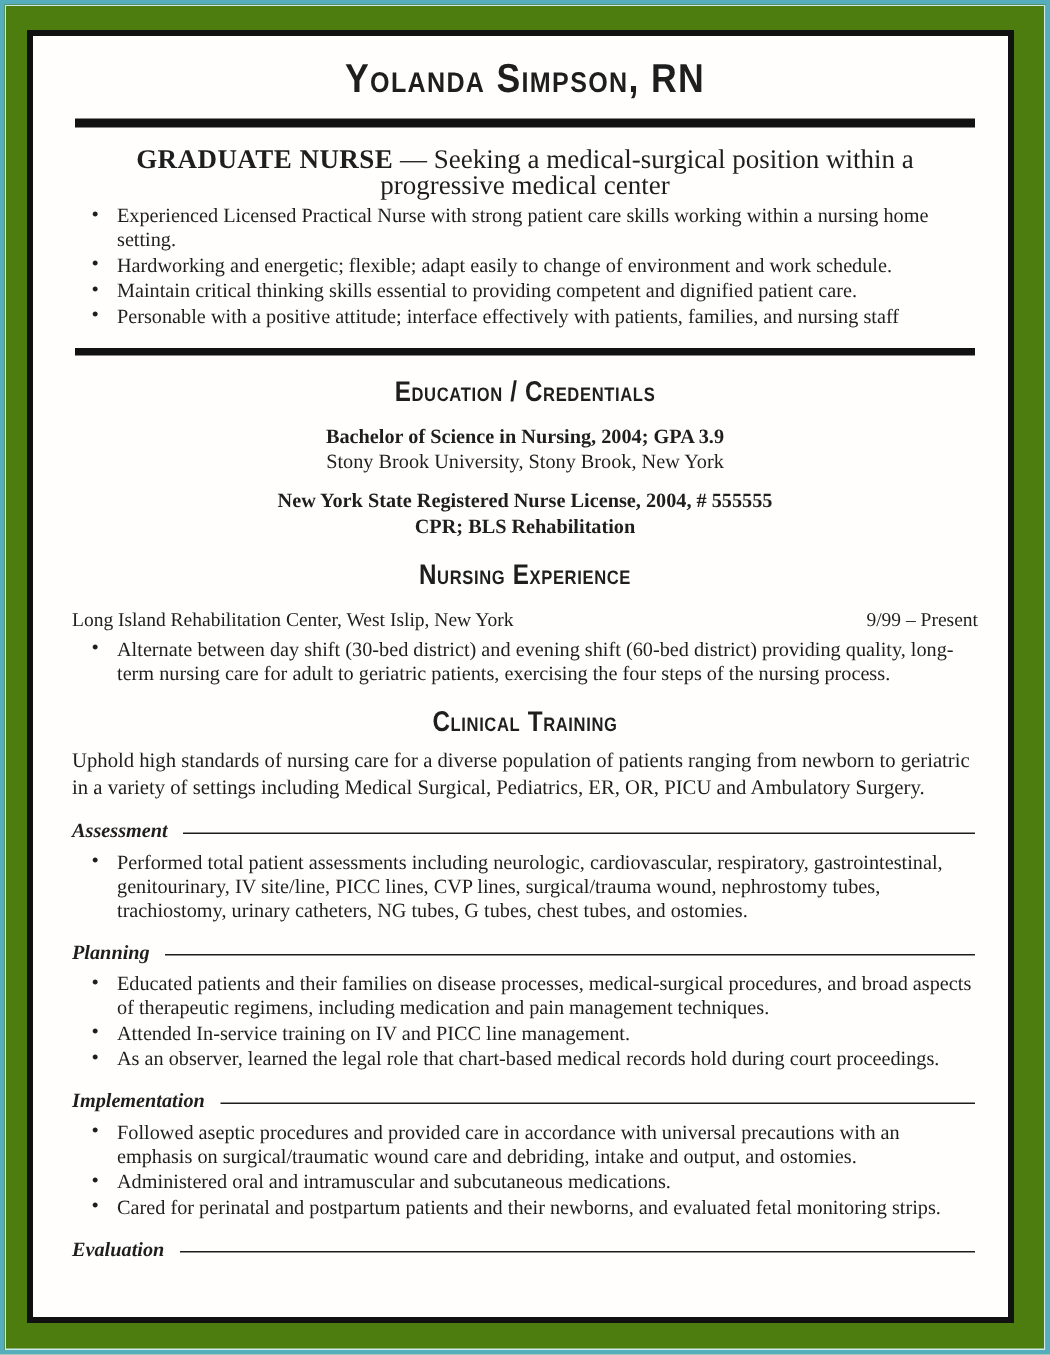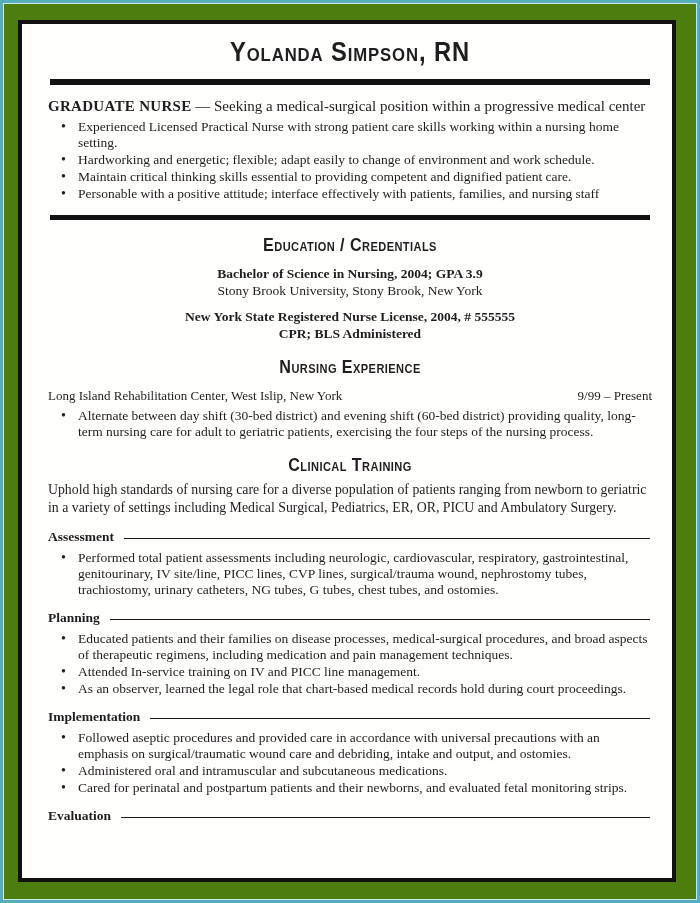--- a/index.html
+++ b/index.html
@@ -43,21 +43,22 @@
     line-height:17px;
   }
   .thick-rule{
     height:6px;
     background:#121212;
     margin:12px 2px 0 2px;
   }
   .thick-rule.second{height:5px;margin-top:13px;}
   .objective{
     margin:13px 0 0 0;
-    font-size:15px;
+    text-align:center;
+    font-size:18px;
     line-height:17px;
   }
   .objective strong{letter-spacing:0.3px;}
   h2.sec-heading{
     margin:12px 0 0 0;
     text-align:center;
     font-family:"Liberation Sans","DejaVu Sans",sans-serif;
     font-weight:bold;
     font-variant:small-caps;
     font-size:19px;
@@ -103,20 +104,21 @@
     text-align:left;
     font-size:13.8px;
     line-height:18px;
   }
   .sub-heading{
     display:flex;
     align-items:center;
     margin-top:11px;
     font-size:13.5px;
     line-height:18px;
+    font-style:italic;
   }
   .sub-heading .rule{
     flex:1;
     border-top:1.5px solid #1c1c1c;
     margin:2px 2px 0 10px;
   }
 </style>
 </head>
 <body>
 
@@ -135,21 +137,21 @@
         <li>Maintain critical thinking skills essential to providing competent and dignified patient care.</li>
         <li>Personable with a positive attitude; interface effectively with patients, families, and nursing staff</li>
       </ul>
 
     <div class="thick-rule second"></div>
 
     <h2 class="sec-heading">Education / Credentials</h2>
     <div class="edu-line center bold mt8">Bachelor of Science in Nursing, 2004; GPA 3.9</div>
     <div class="edu-line center">Stony Brook University, Stony Brook, New York</div>
     <div class="edu-line center bold mt9">New York State Registered Nurse License, 2004, # 555555</div>
-    <div class="edu-line center bold">CPR; BLS Administered</div>
+    <div class="edu-line center bold">CPR; BLS Rehabilitation</div>
 
     <h2 class="sec-heading">Nursing Experience</h2>
     <div class="job-line">
       <span>Long Island Rehabilitation Center, West Islip, New York</span>
       <span class="dates">9/99 – Present</span>
     </div>
     <ul class="bullets">
         <li>Alternate between day shift (30-bed district) and evening shift (60-bed district) providing quality, long-term nursing care for adult to geriatric patients, exercising the four steps of the nursing process.</li>
       </ul>
 

